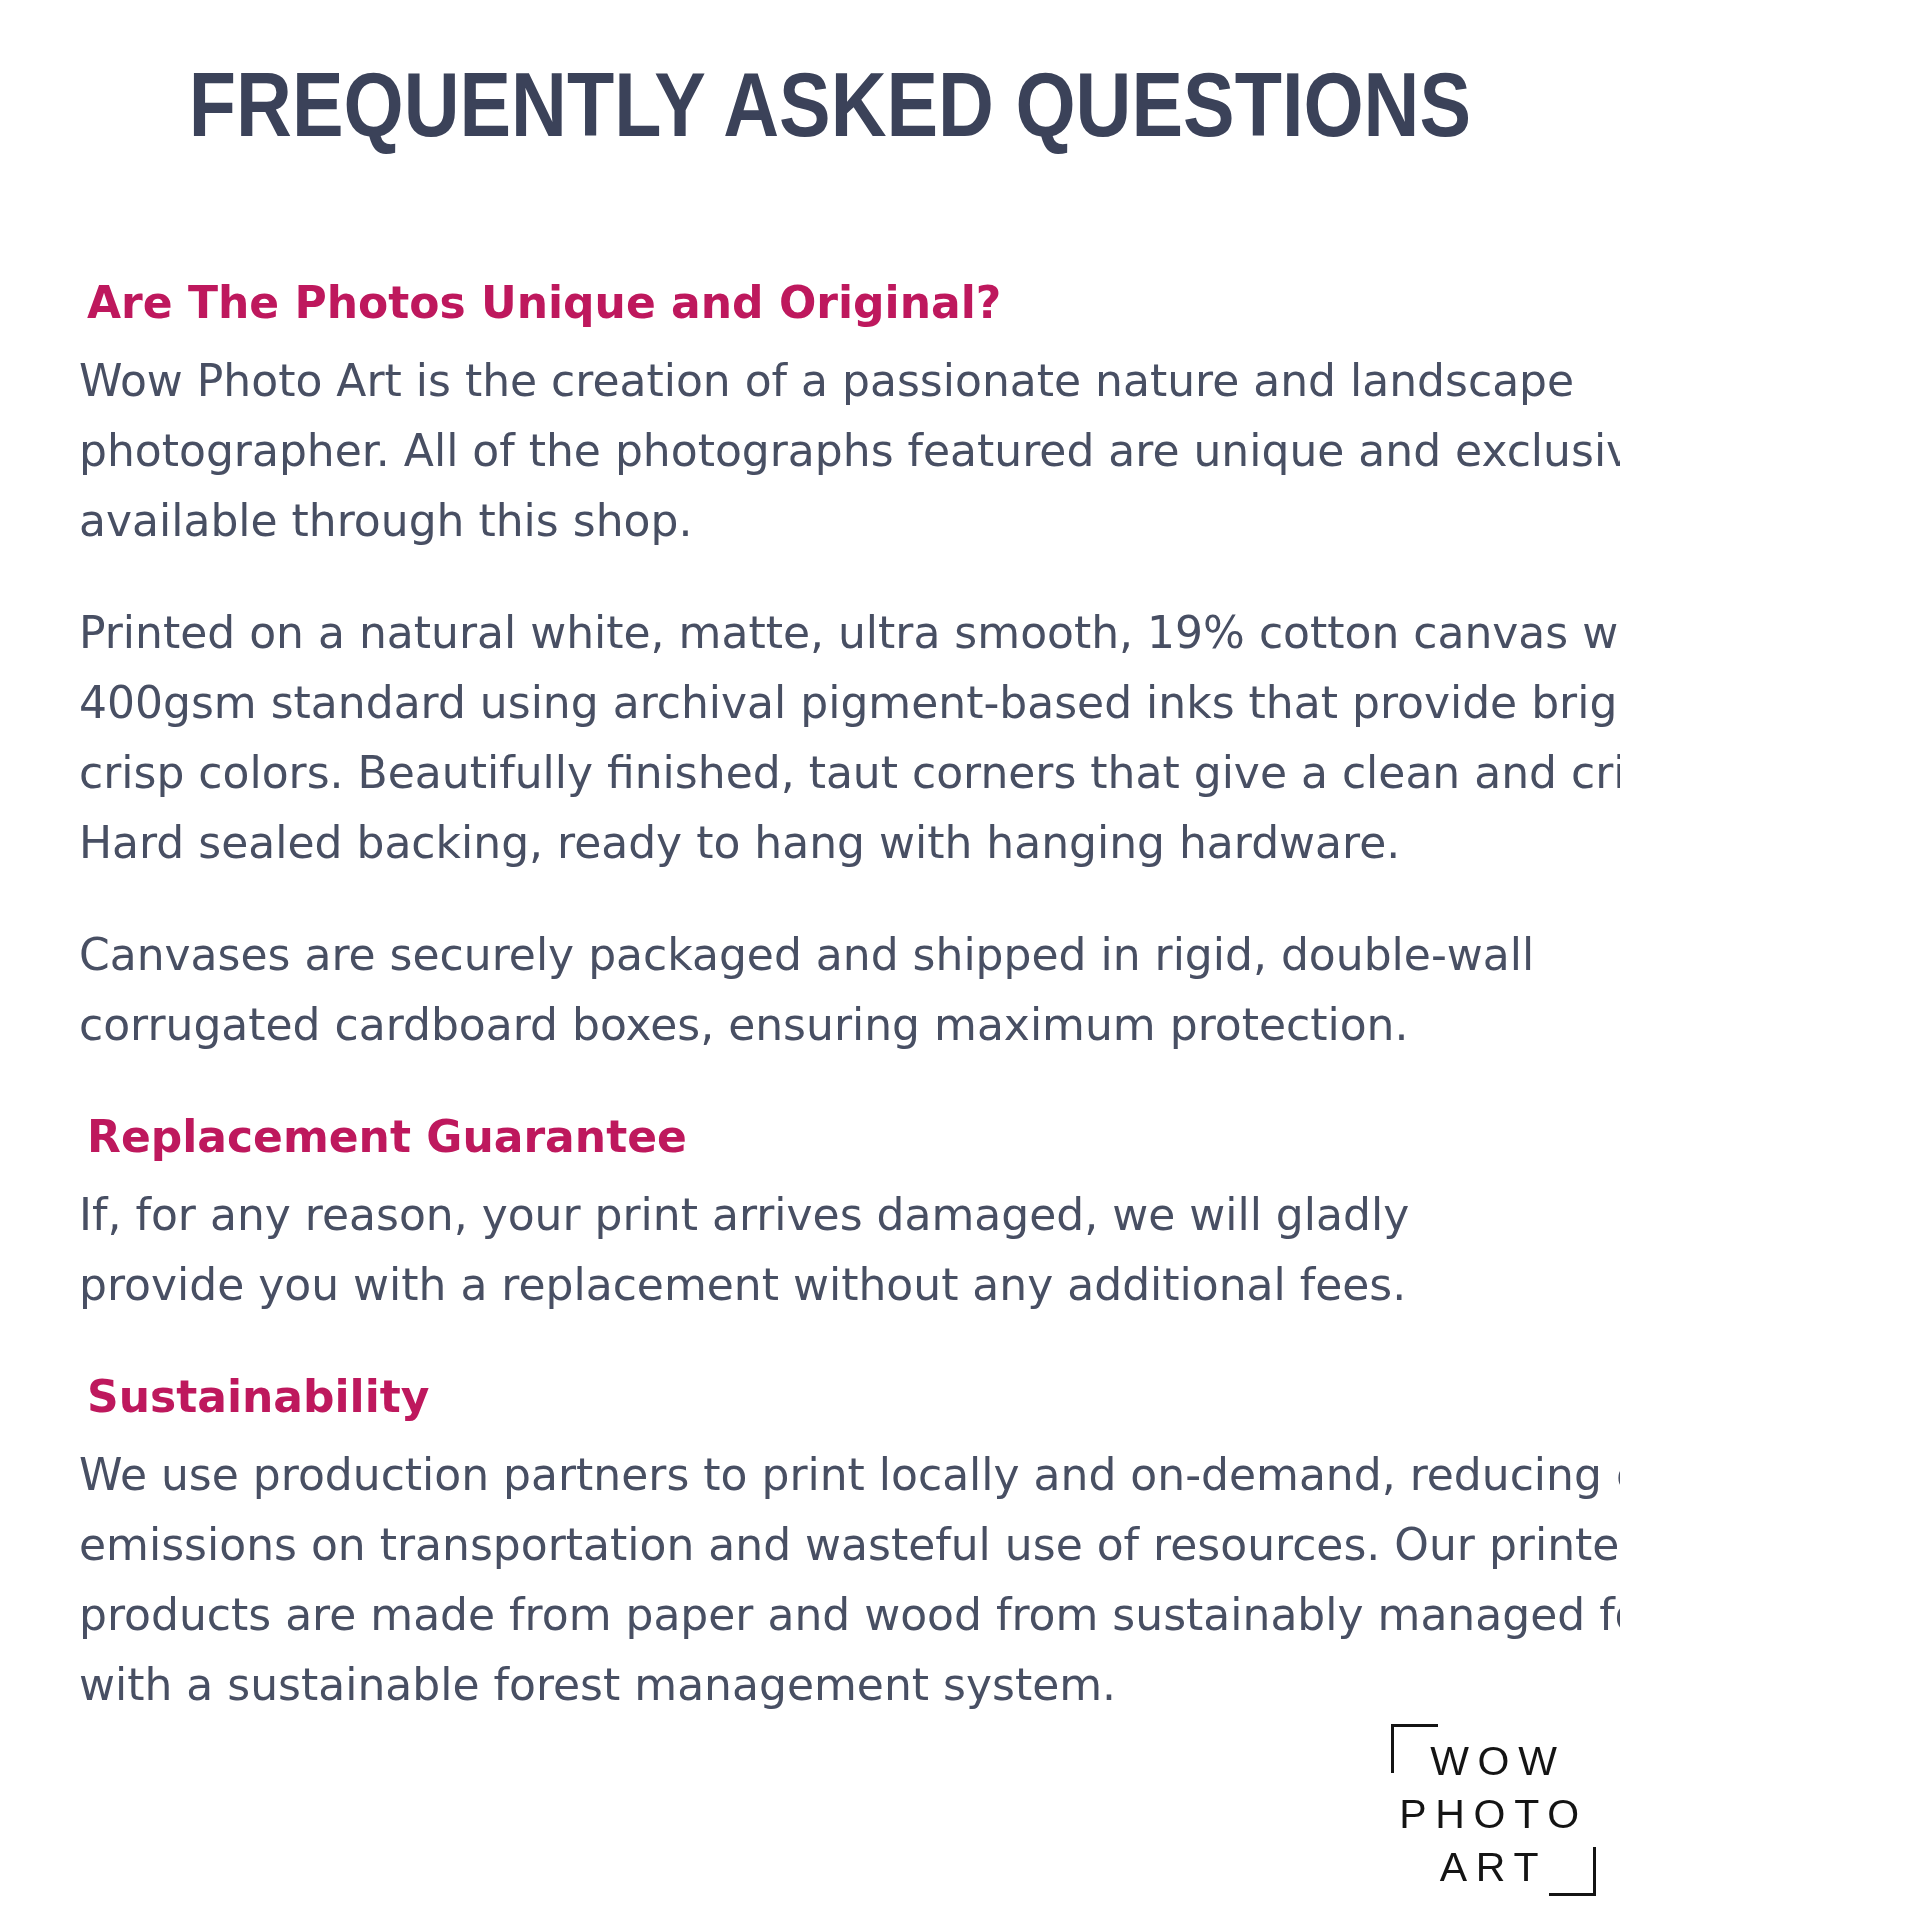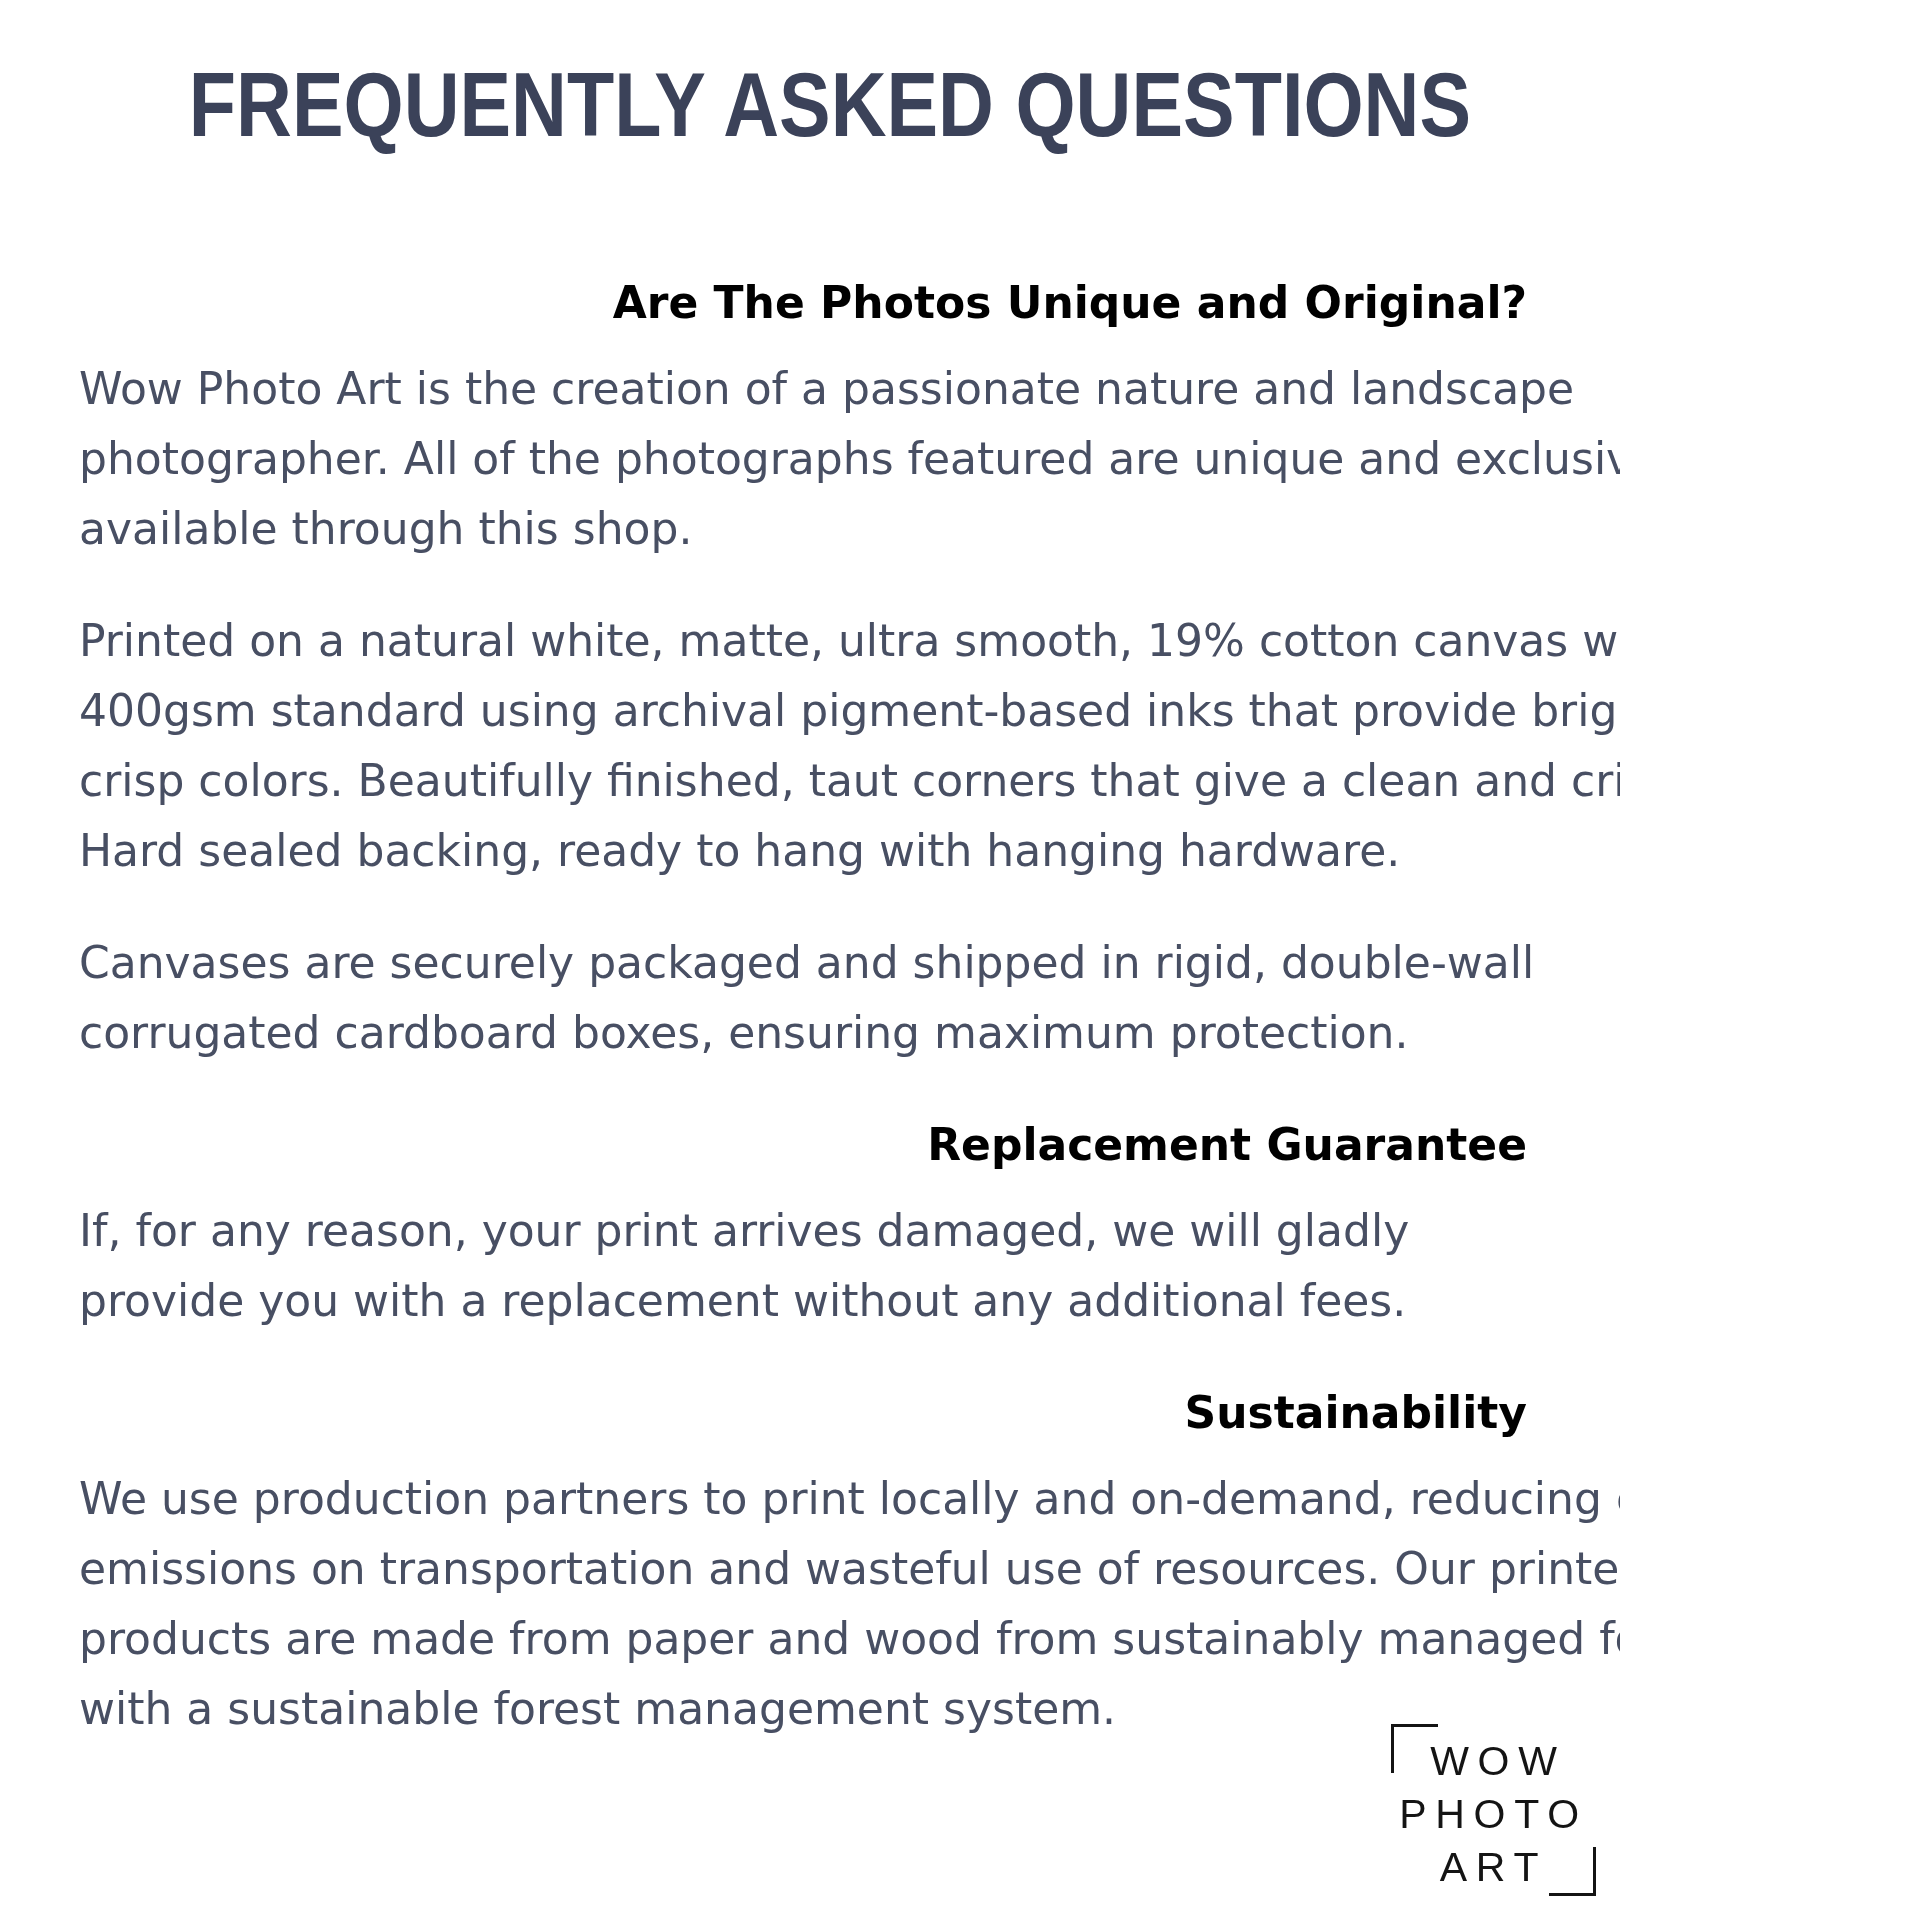--- a/index.html
+++ b/index.html
@@ -26,27 +26,26 @@
     text-align: center;
     color: #3b4259;
     transform: scaleX(0.85);
     transform-origin: 50% 50%;
     white-space: nowrap;
   }
   .faq-section {
     margin: 0 0 42px 0;
   }
   .faq-heading {
-    margin: 16px;
+    margin: 8px;
     font-family: "DejaVu Sans", sans-serif;
     font-weight: 700;
     font-size: 44px;
     line-height: 70px;
-    color: #000000;
-    text-align: right;
+    color: #be185d;
   }
   .faq-body {
     margin: 0;
     font-family: "DejaVu Sans", sans-serif;
     font-weight: 400;
     font-size: 44px;
     line-height: 70px;
     color: #484f63;
     white-space: pre;
   }

